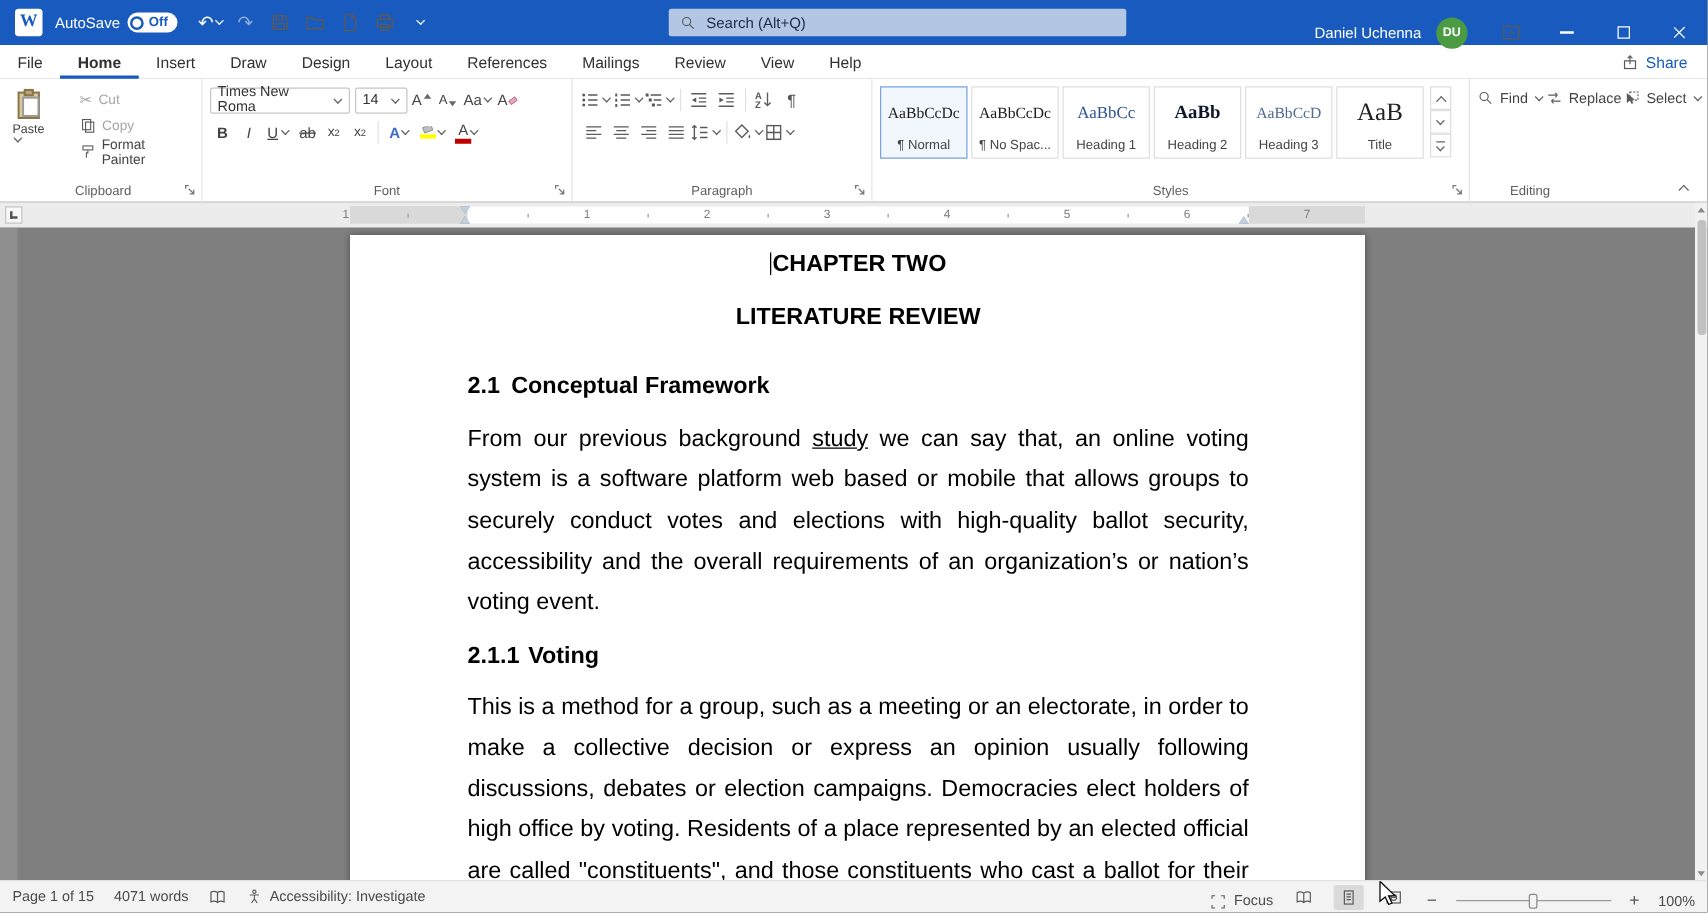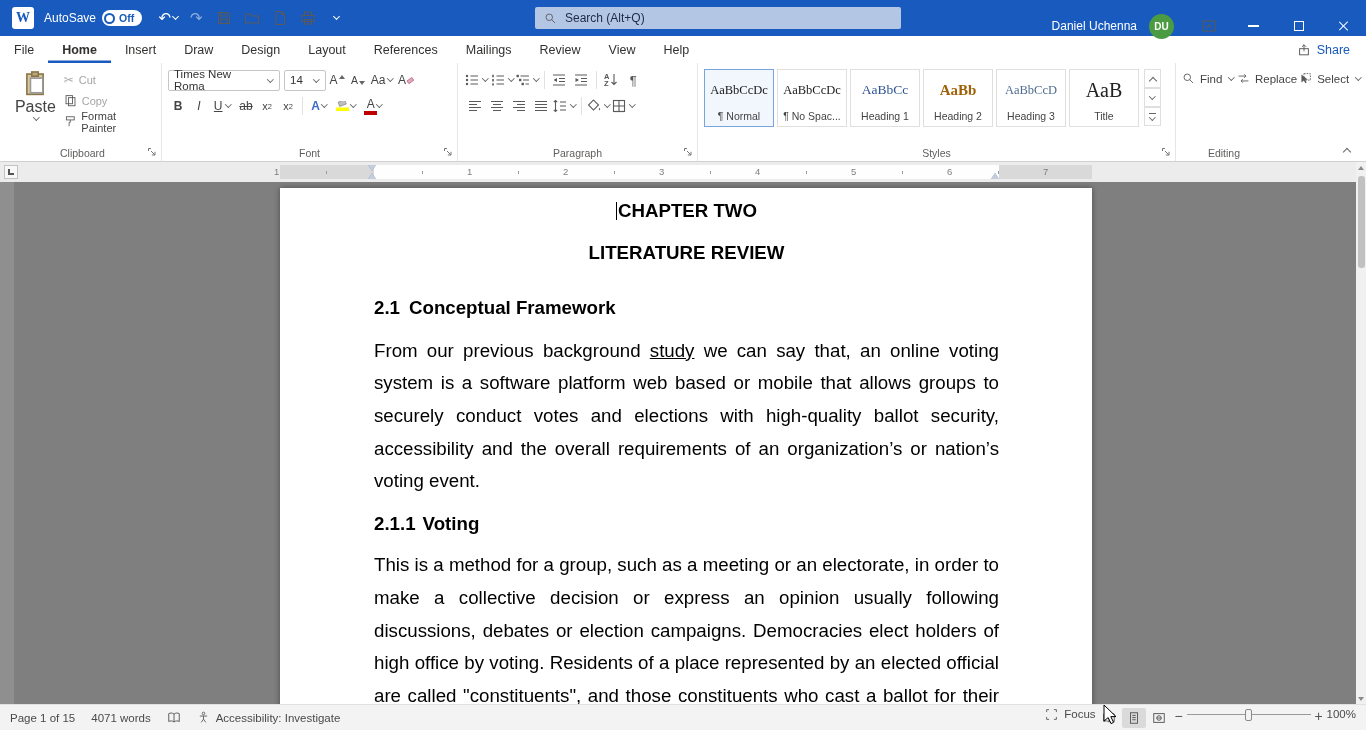--- a/index.html
+++ b/index.html
@@ -39,21 +39,21 @@
   .glabel{position:absolute;bottom:2px;left:0;right:0;text-align:center;font-size:10.5px;color:#605e5c}
   .dlaunch{position:absolute;bottom:4px;right:4px}
   .ic{width:16px;height:16px}
   .ic *{stroke:#5a5a5a;stroke-width:1.1;fill:none}
   .ic .f{fill:#5a5a5a;stroke:none}
   .rbtn{height:21px;min-width:21px;display:flex;align-items:center;justify-content:center;color:#444;font-size:12px;gap:1px;border-radius:2px}
   .dds{width:4.6px;height:4.6px;border-right:1.1px solid #666;border-bottom:1.1px solid #666;transform:rotate(45deg);margin:-3px 1px 0 2px}
   .vsep{width:1px;height:18px;background:#e3e1df;margin:0 3px}
   
   .g-clip{width:158px;display:flex}
-  .paste{width:52px;display:flex;flex-direction:column;align-items:center;justify-content:flex-start;color:#444;font-size:16px;gap:2px;padding-top:3px}
+  .paste{width:52px;display:flex;flex-direction:column;align-items:flex-start;justify-content:flex-start;color:#444;font-size:10px;gap:2px;padding-top:3px}
   .cliprows{display:flex;flex-direction:column;justify-content:flex-start;padding-top:2px}
   .crow{display:flex;align-items:center;gap:5px;font-size:11px;height:21px;color:#444;padding:0 3px}
   .crow.dis{color:#a8a6a4}
   
   .g-font{width:296px;display:flex;flex-direction:column}
   .fr{display:flex;align-items:center;height:26px;gap:1px}
   .combo{border:1px solid #c8c6c4;height:21px;display:flex;align-items:center;padding:0 5px;font-size:11.5px;color:#333;gap:5px;border-radius:2px;background:#fff}
   .combo .dds{margin-top:-2px}
   .bB{font-weight:bold;font-family:"Liberation Serif",serif}
   .bI{font-style:italic;font-family:"Liberation Serif",serif}
@@ -66,21 +66,21 @@
   
   .g-para{width:240px;display:flex;flex-direction:column}
   
   .g-styles{width:478px;display:flex}
   .chips{display:flex;align-items:flex-start;padding-top:2px}
   .chip{width:70px;height:58px;border:1px solid #e1dfdd;background:#fff;display:flex;flex-direction:column;align-items:center;justify-content:flex-end;padding-bottom:4px;margin-right:3px;overflow:hidden}
   .chip.sel{border:1px solid #78a3dc;background:#f2f7fd}
   .prev{flex:1;display:flex;align-items:center;white-space:nowrap;font-family:"Liberation Serif",serif;color:#1a1a1a}
   .pv0,.pv1{font-size:12.5px}
   .pv2{font-size:13.5px;color:#2f5496}
-  .pv3{font-size:15px;font-weight:bold;color:#a16207}
+  .pv3{font-size:15px;font-weight:bold;color:#0f172a}
   .pv4{font-size:12.5px;color:#4f6b8f}
   .pv5{font-size:20px;color:#222}
   .cname{font-size:10.5px;color:#444;white-space:nowrap}
   .galscroll{display:flex;flex-direction:column;margin-left:2px;padding-top:2px}
   .gsb{width:17px;height:19px;border:1px solid #e1dfdd;display:flex;align-items:center;justify-content:center;background:#fff}
   .morebar{width:7px;height:1.4px;background:#666;margin-bottom:1px}
   
   .g-edit{width:96px;display:flex;flex-direction:row;gap:2px;padding-top:5px}
   .erow{display:flex;align-items:center;gap:5px;font-size:11.5px;color:#444;height:21px}
   .collapse-ribbon{position:absolute;right:8px;bottom:4px;width:22px;height:14px;display:flex;align-items:center;justify-content:center}
@@ -116,21 +116,21 @@
   
   .vscroll{position:absolute;right:0;top:162px;width:10px;bottom:26px;background:#f1f1f1;z-index:7}
   .varrow{width:10px;height:12px;display:flex;align-items:center;justify-content:center}
   .va-up{width:0;height:0;border-left:3px solid transparent;border-right:3px solid transparent;border-bottom:4px solid #8a8a8a}
   .va-dn{position:absolute;bottom:3px;left:2px;width:0;height:0;border-left:3px solid transparent;border-right:3px solid transparent;border-top:4px solid #8a8a8a}
   .vthumb{position:absolute;top:14px;left:1.5px;width:7px;height:92px;background:#c1c1c1;border-radius:3px}
 
   
   .statusbar{position:absolute;left:0;right:0;bottom:0;height:26px;background:#f3f3f3;border-top:1px solid #e1e1e1;display:flex;align-items:center;font-size:11.5px;color:#4a4a4a;padding:0 10px;gap:16px;z-index:10}
   .sitem{display:flex;align-items:center;gap:6px}
-  .sright{margin-left:auto;display:flex;align-items:flex-start;gap:1px}
+  .sright{margin-left:auto;display:flex;align-items:flex-end;gap:12px}
   .viewbtn{width:24px;height:20px;display:flex;align-items:center;justify-content:center;border-radius:2px}
   .viewbtn.active{background:#dadada}
   .zoomtrack{position:relative;width:124px;height:14px;display:flex;align-items:center}
   .ztline{width:100%;height:1.4px;background:#9a9a9a}
   .ztnotch{position:absolute;left:50%;top:2px;width:1.4px;height:10px;background:#9a9a9a}
   .zthumb{position:absolute;left:calc(50% - 3.5px);top:1px;width:7px;height:12px;background:#f3f3f3;border:1px solid #8a8a8a;border-radius:2px}
   .zbtn{font-size:14px;color:#555;width:14px;text-align:center}
 
   .mousecursor{position:absolute;left:1103px;top:705px;z-index:99;pointer-events:none}
 </style>

